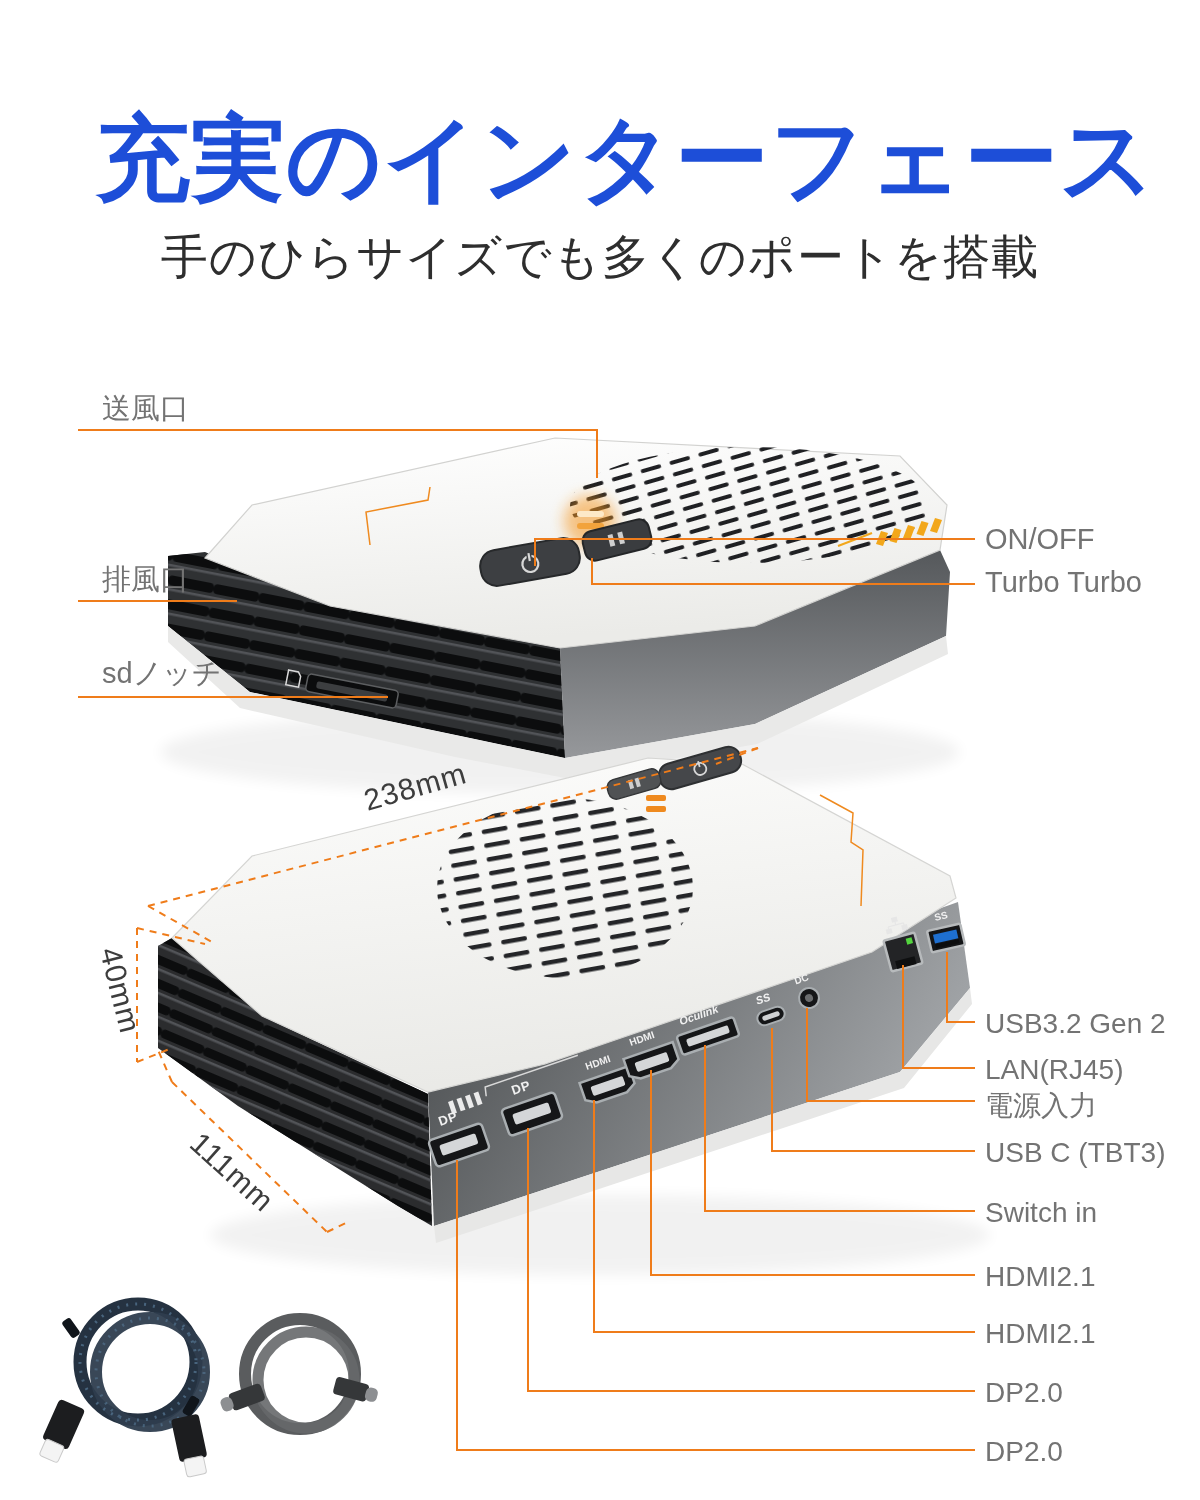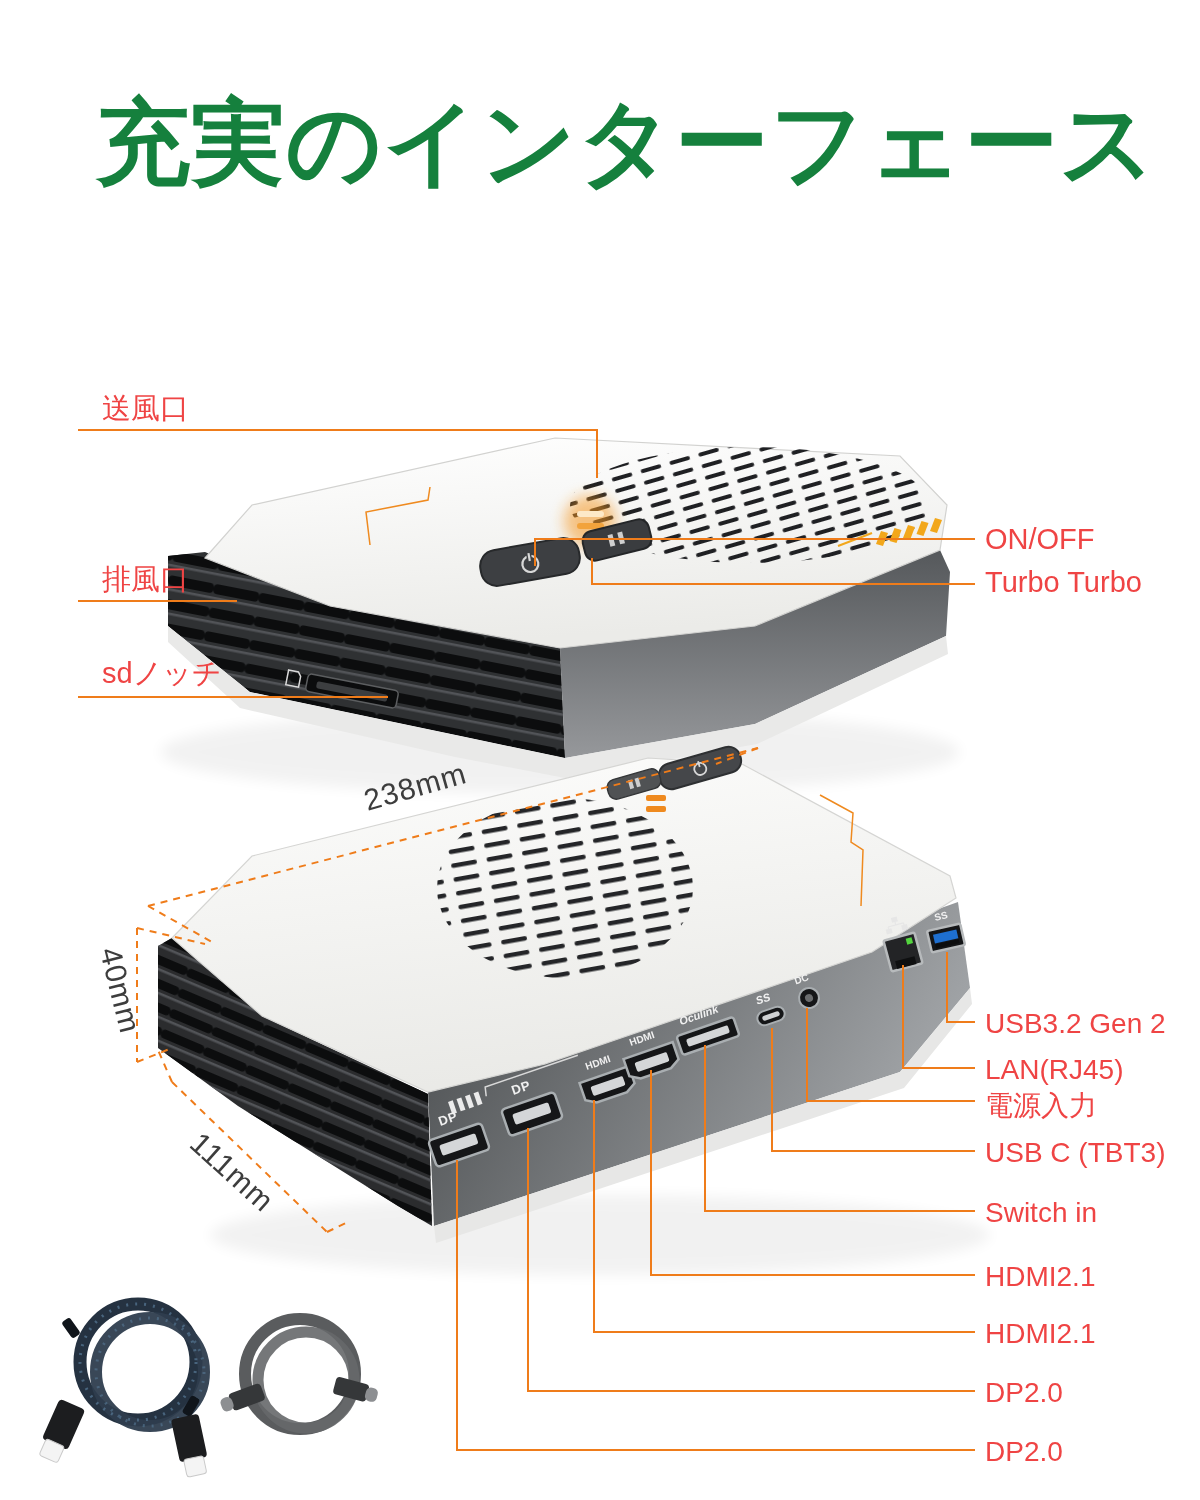--- a/index.html
+++ b/index.html
@@ -1,23 +1,23 @@
 <!DOCTYPE html>
 <html><head>
 <meta charset="utf-8">
 <style>
   html,body{margin:0;padding:0;background:#ffffff;}
   .page{position:relative;width:1200px;height:1500px;background:#ffffff;overflow:hidden;
         font-family:"Liberation Sans","DejaVu Sans",sans-serif;color:#222;}
   .scene{position:absolute;left:0;top:0;z-index:1;}
-  .title{position:absolute;left:96px;top:80px;font-size:94px;font-weight:700;color:#15803d;
+  .title{position:absolute;left:96px;top:96px;font-size:94px;font-weight:700;color:#1d4ed8;
          letter-spacing:1px;z-index:2;white-space:nowrap;}
   .subtitle{position:absolute;left:0;top:226px;width:1200px;text-align:center;font-size:47px;
             color:#2e2e2e;letter-spacing:1px;z-index:2;white-space:nowrap;}
-  .lbl{position:absolute;font-size:28px;color:#ef4444;white-space:nowrap;z-index:3;}
+  .lbl{position:absolute;font-size:28px;color:#737373;white-space:nowrap;z-index:3;}
   .lbl.big{font-size:29px;}
   .dim{position:absolute;font-size:30px;color:#3d3d3d;white-space:nowrap;z-index:3;
        transform-origin:0 0;letter-spacing:1px;}
   .pm{fill:#f1f1f1;font-size:13px;text-anchor:middle;letter-spacing:0.5px;font-weight:700;}
   .pm2{fill:#f1f1f1;font-size:11px;text-anchor:middle;font-style:italic;font-weight:700;}
   .pm3{fill:#f1f1f1;font-size:10px;text-anchor:middle;font-weight:700;}
 </style>
 </head>
 <body>
 
@@ -262,20 +262,21 @@
       <path d="M772,1028 V1151 H975"></path>
       <path d="M705,1045 V1211 H975"></path>
       <path d="M651,1070 V1275 H975"></path>
       <path d="M594,1100 V1332 H975"></path>
       <path d="M528,1128 V1391 H975"></path>
       <path d="M457,1160 V1450 H975"></path>
     </g>
   </svg>
 
   <div class="title">充実のインターフェース</div>
+  <div class="subtitle">手のひらサイズでも多くのポートを搭載</div>
 
   <div class="lbl big" style="left:102px;top:389px;">送風口</div>
   <div class="lbl big" style="left:102px;top:560px;">排風口</div>
   <div class="lbl big" style="left:102px;top:654px;">sdノッチ</div>
   <div class="lbl big" style="left:985px;top:523px;">ON/OFF</div>
   <div class="lbl big" style="left:985px;top:566px;">Turbo Turbo</div>
 
   <div class="dim" style="left:360px;top:785px;transform:rotate(-16deg);">238mm</div>
   <div class="dim" style="left:126px;top:944px;transform:rotate(76deg);">40mm</div>
   <div class="dim" style="left:206px;top:1126px;transform:rotate(42deg);">111mm</div>

